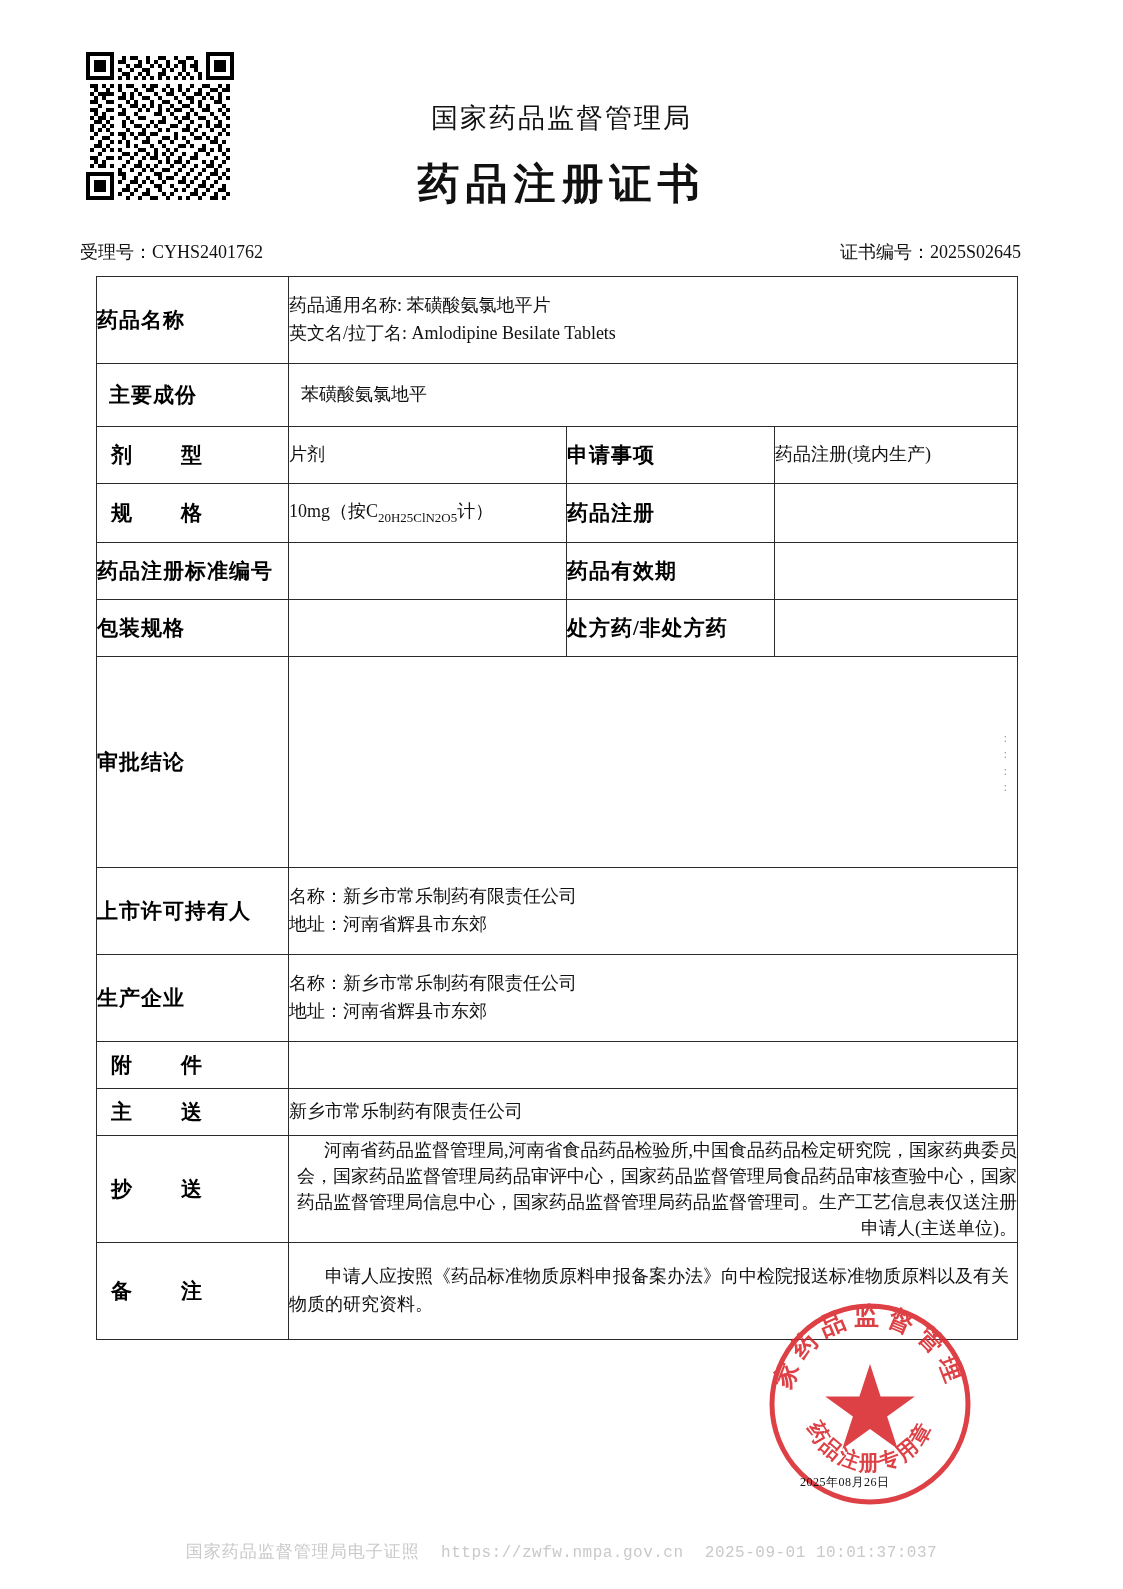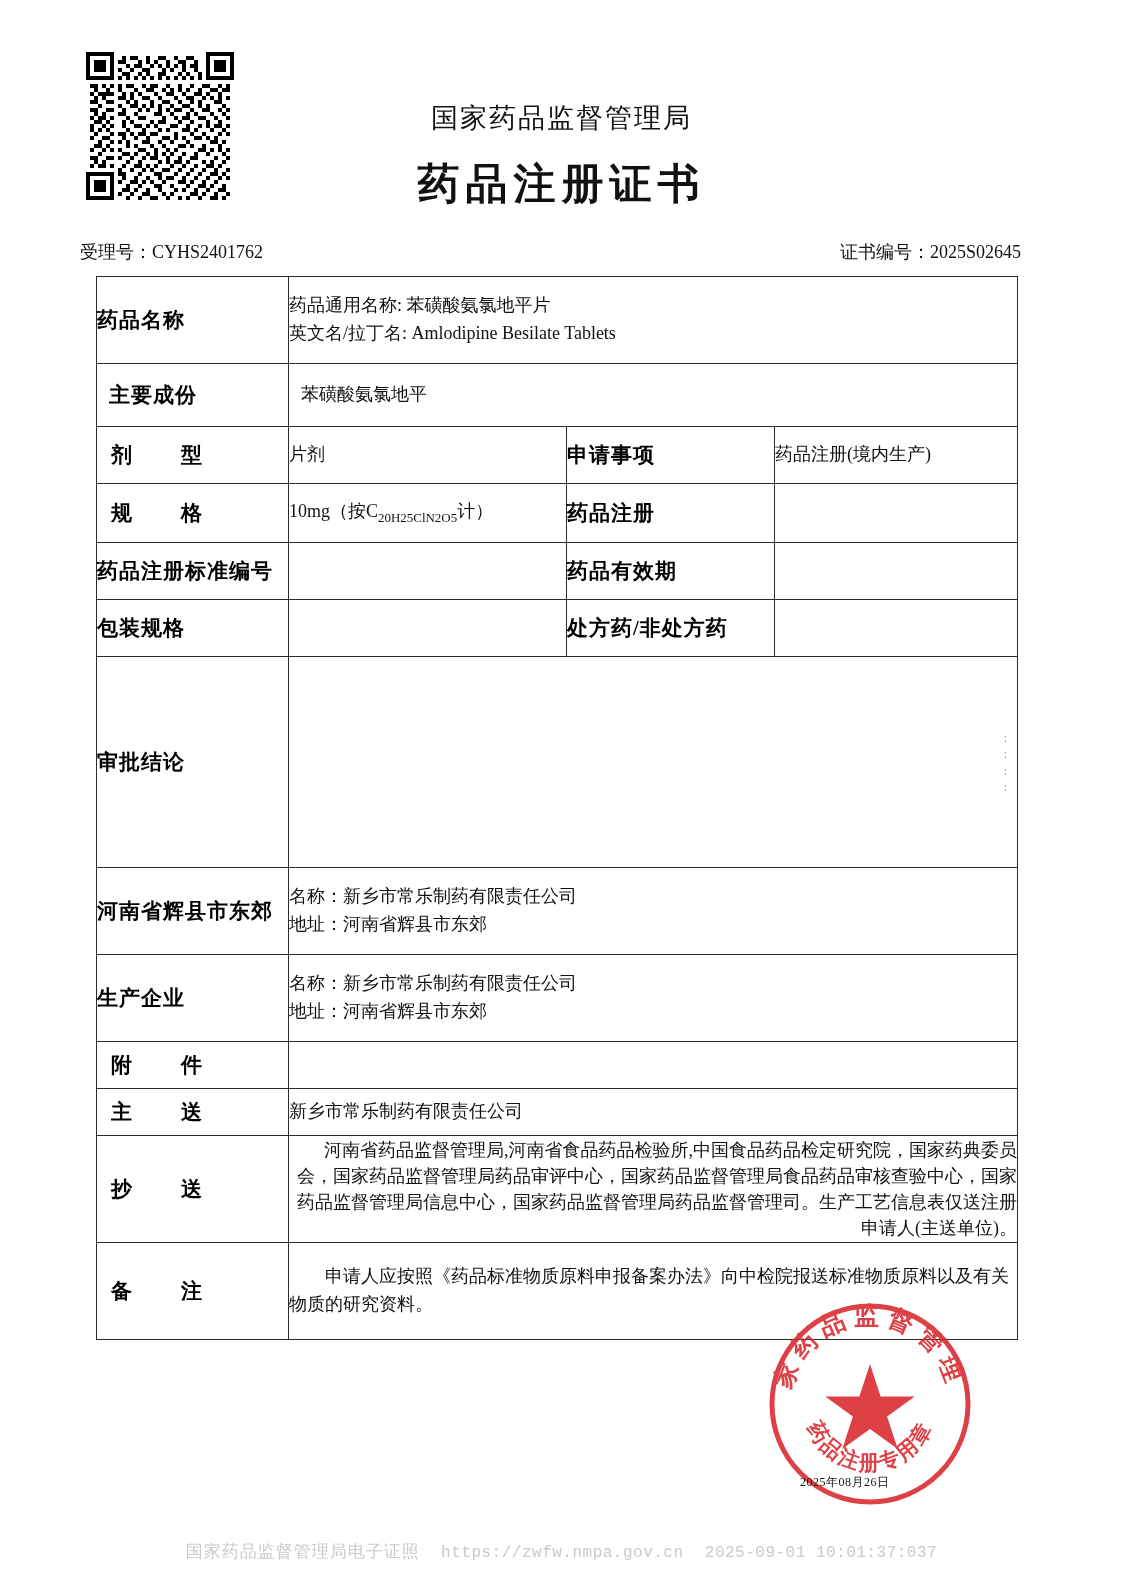--- a/index.html
+++ b/index.html
@@ -624,21 +624,21 @@
       <td class="lbl">审批结论</td>
       <td class="val" colspan="3">
         <div class="rel">
           <div class="dots">:<br>:<br>:<br>:</div>
           <span></span>
         </div>
       </td>
     </tr>
 
     <tr class="row-holder">
-      <td class="lbl">河南省辉县市东郊</td>
+      <td class="lbl">上市许可持有人</td>
       <td class="val twoline" colspan="3">
         <div>名称：新乡市常乐制药有限责任公司</div>
         <div>地址：河南省辉县市东郊</div>
       </td>
     </tr>
 
     <tr class="row-maker">
       <td class="lbl">生产企业</td>
       <td class="val twoline" colspan="3">
         <div>名称：新乡市常乐制药有限责任公司</div>

